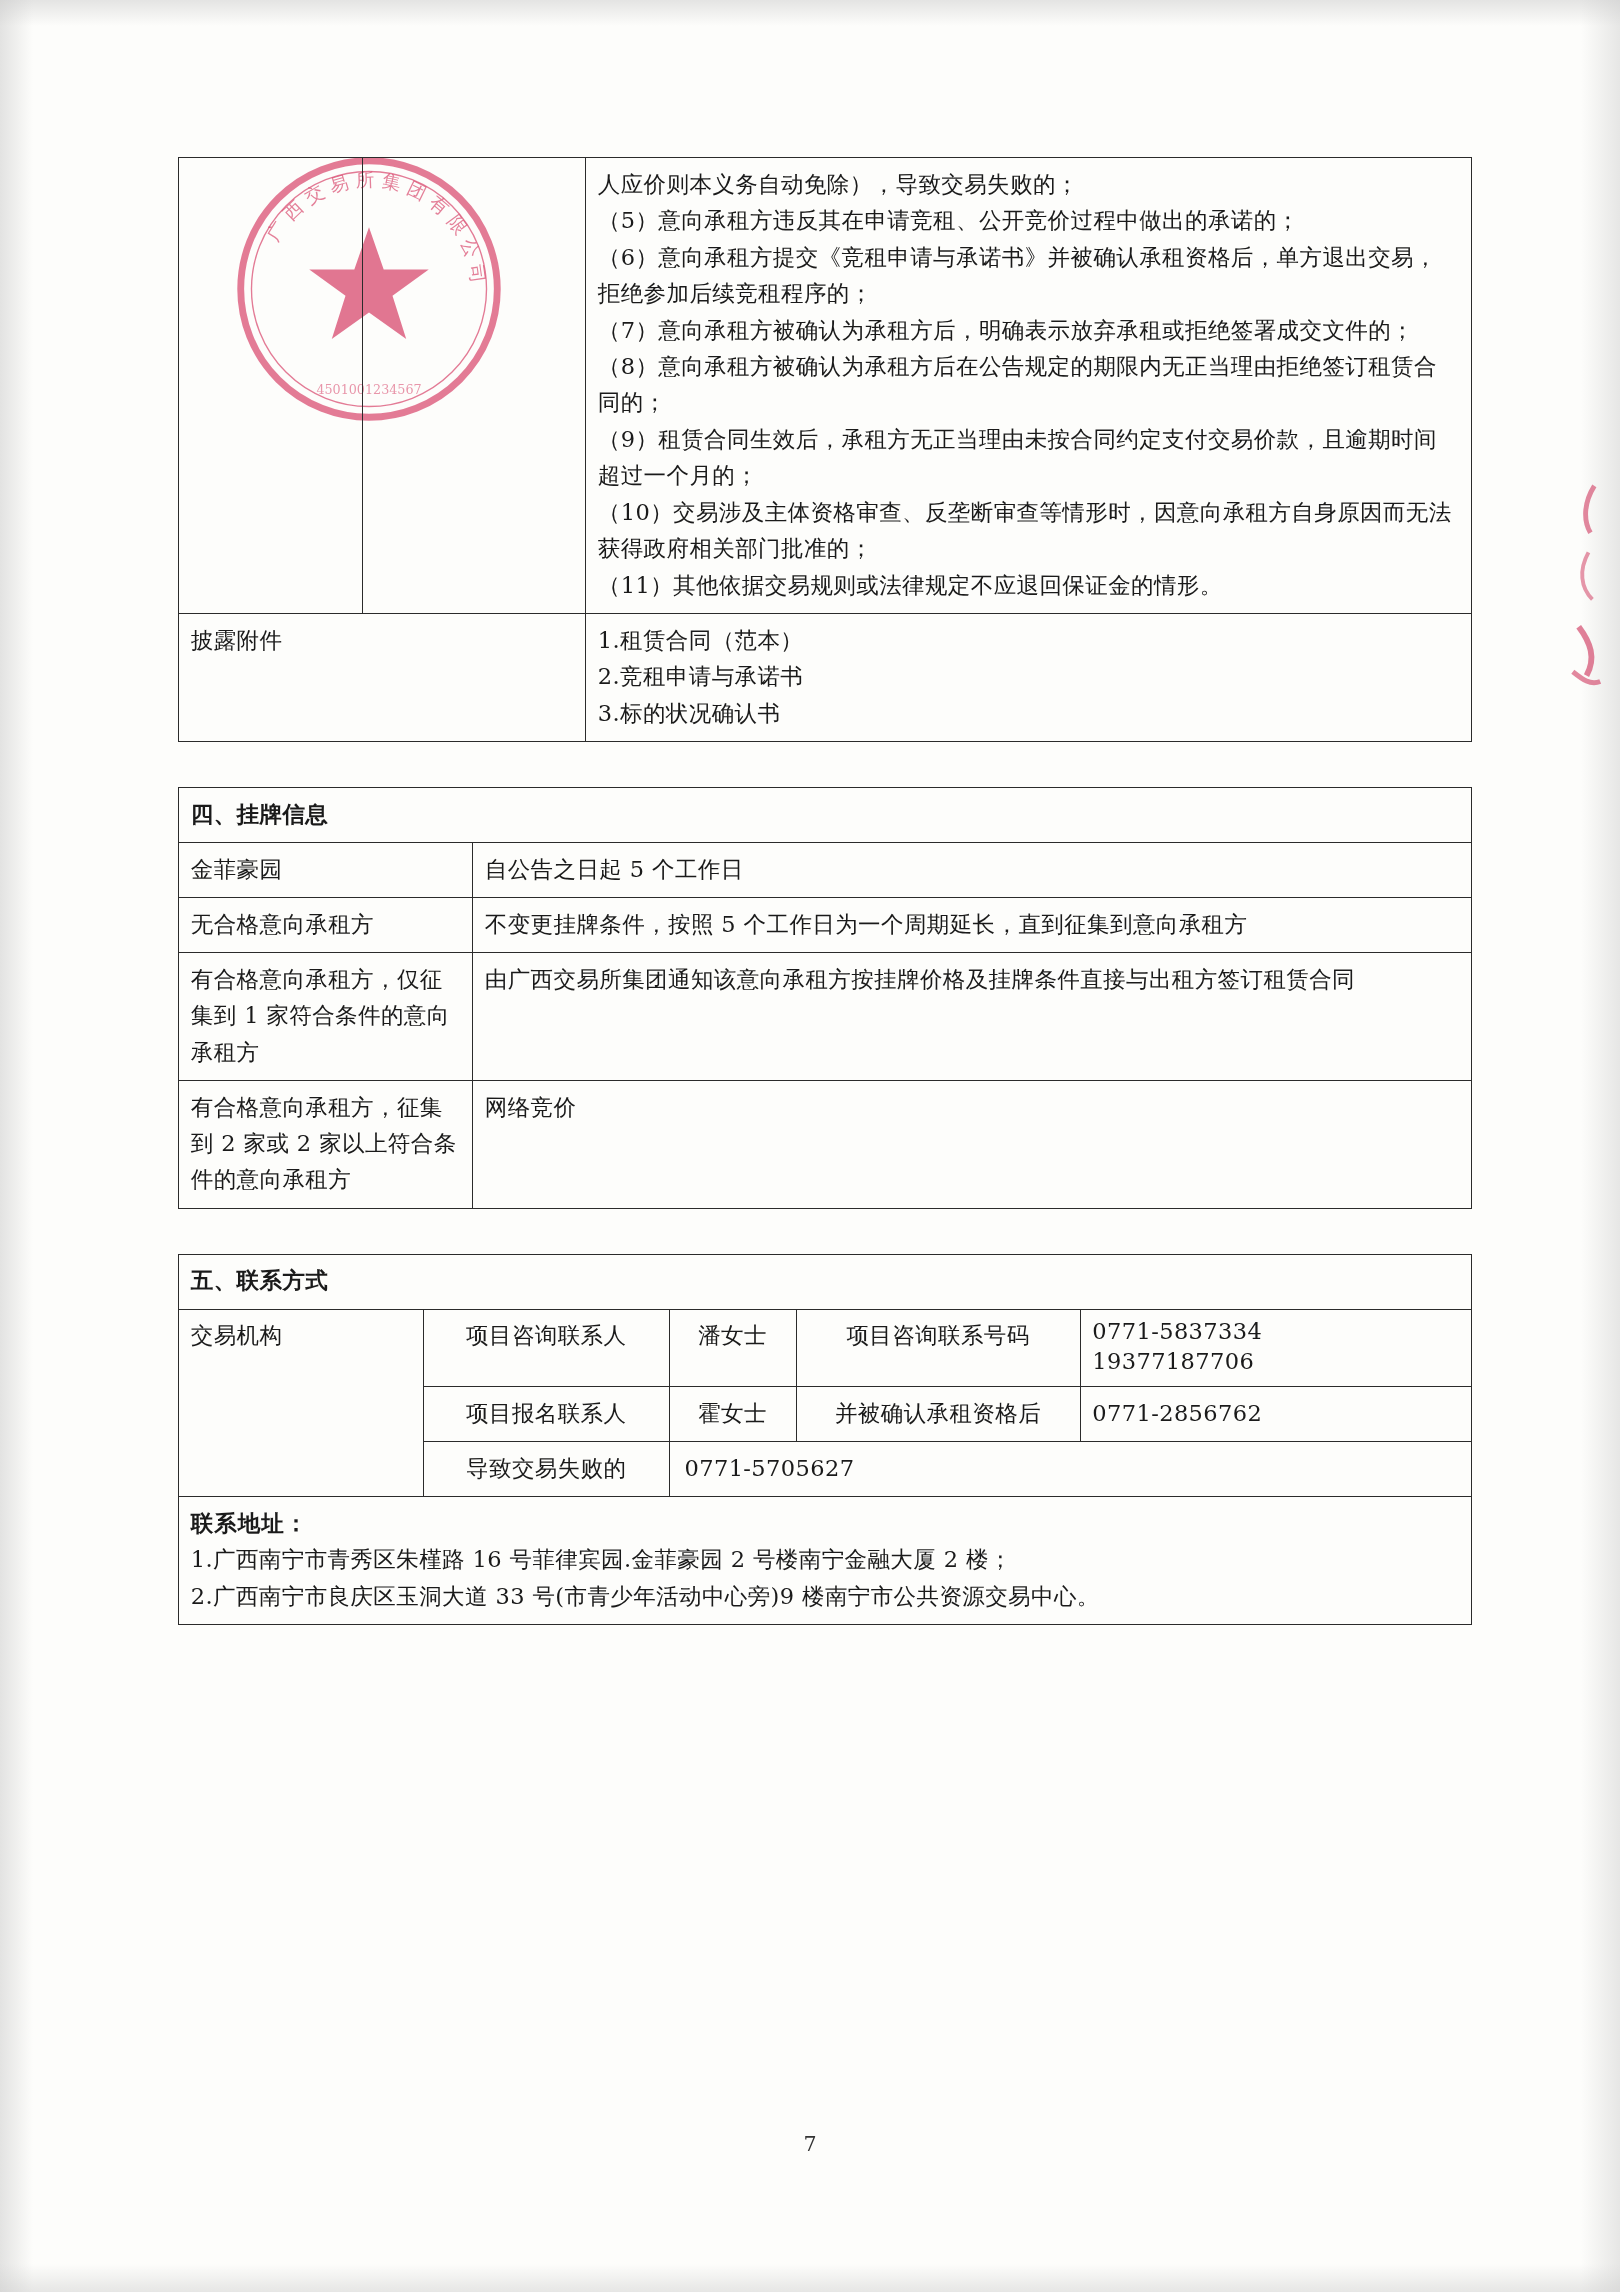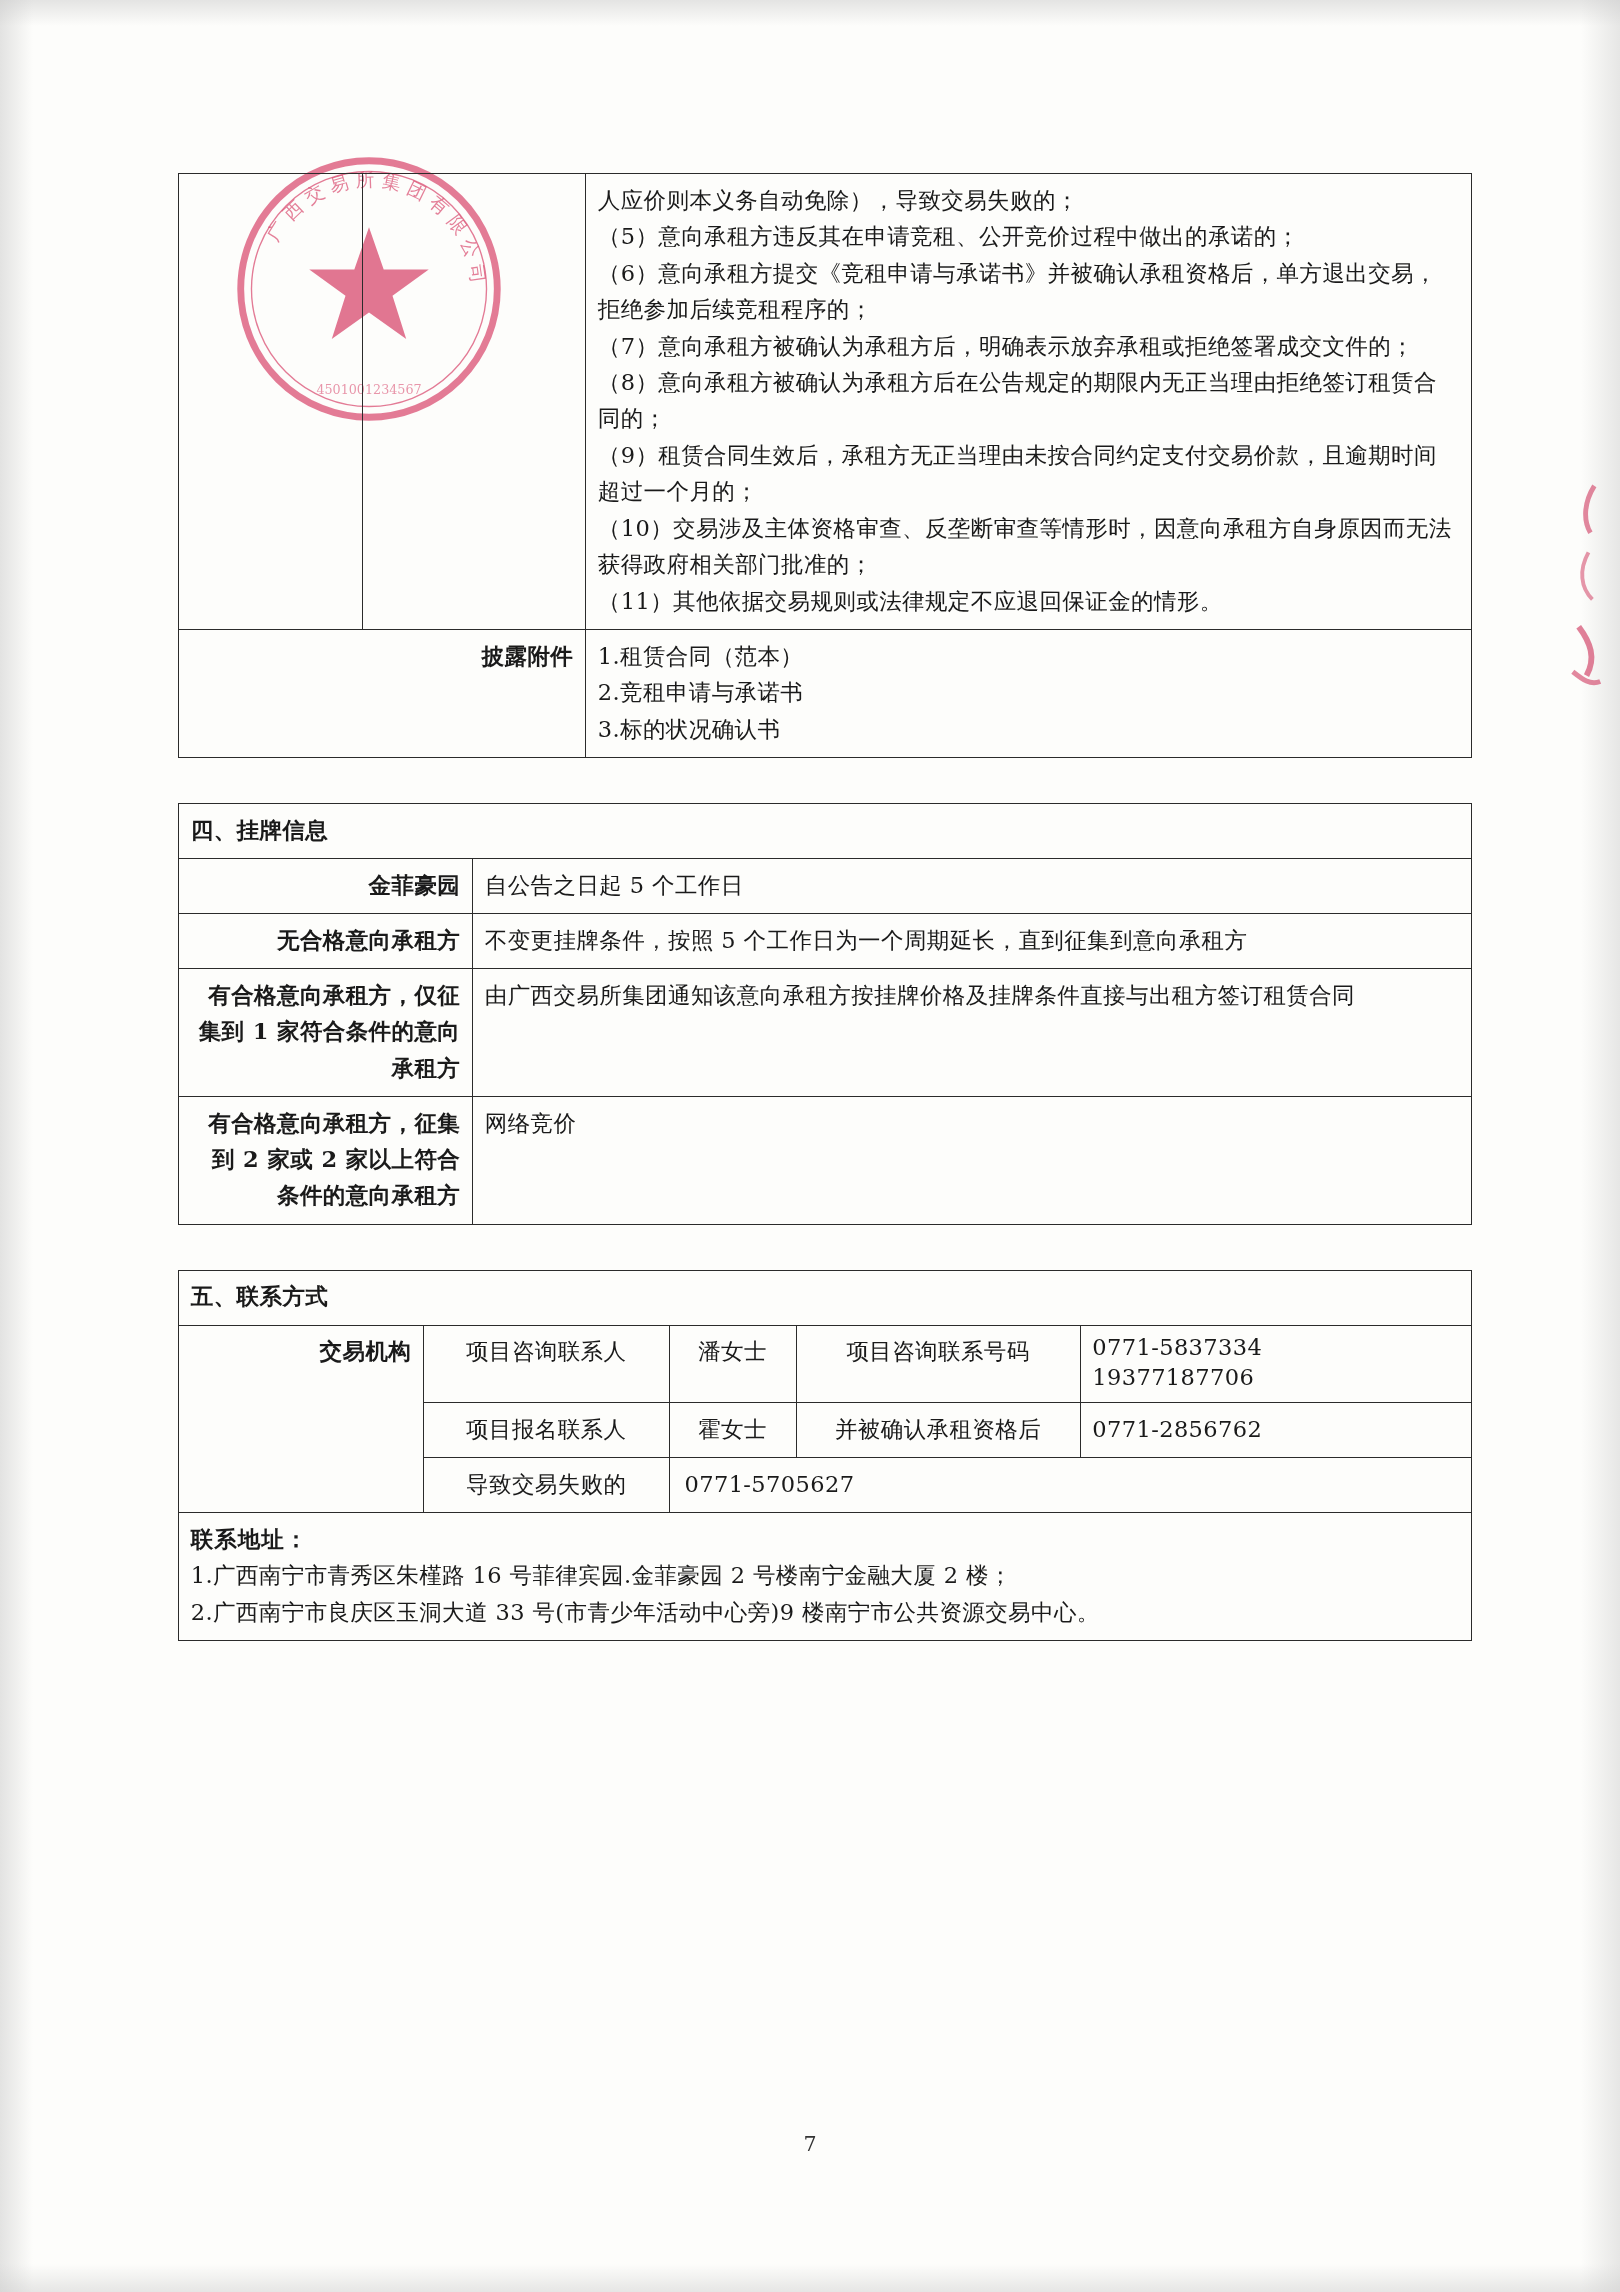--- a/index.html
+++ b/index.html
@@ -44,41 +44,40 @@
     position: absolute; left: 0; bottom: 0; width: 1620px; height: 29px;
     background: linear-gradient(to top, #cdcdcd, rgba(255,255,255,0));
     opacity: .5;
   }
 
   .content {
     position: absolute;
     left: 178px;
     top: 157px;
     width: 1294px;
-    margin-top: 16px;
   }
 
   table.doc {
     border-collapse: collapse;
     width: 1294px;
     table-layout: fixed;
   }
   table.doc td {
     border: 1.6px solid #2b2b2b;
     vertical-align: top;
     padding: 7.8px 11.8px 9.8px 11.8px;
     font-size: 22.5px;
     line-height: 1.62;
     letter-spacing: 0.4px;
   }
   .blk { margin-bottom: 45px; }
 
   .label-cell {
-    text-align: right;
-    font-weight: bold;
+    text-align: left;
+    font-weight: normal;
     vertical-align: middle;
     letter-spacing: 1.5px;
   }
   .vmid { vertical-align: middle; }
   .center { text-align: center; }
   .nowrap-pad { padding-left: 17.6px; }
 
   p.ln {
     margin: 0;
     text-indent: 0;

